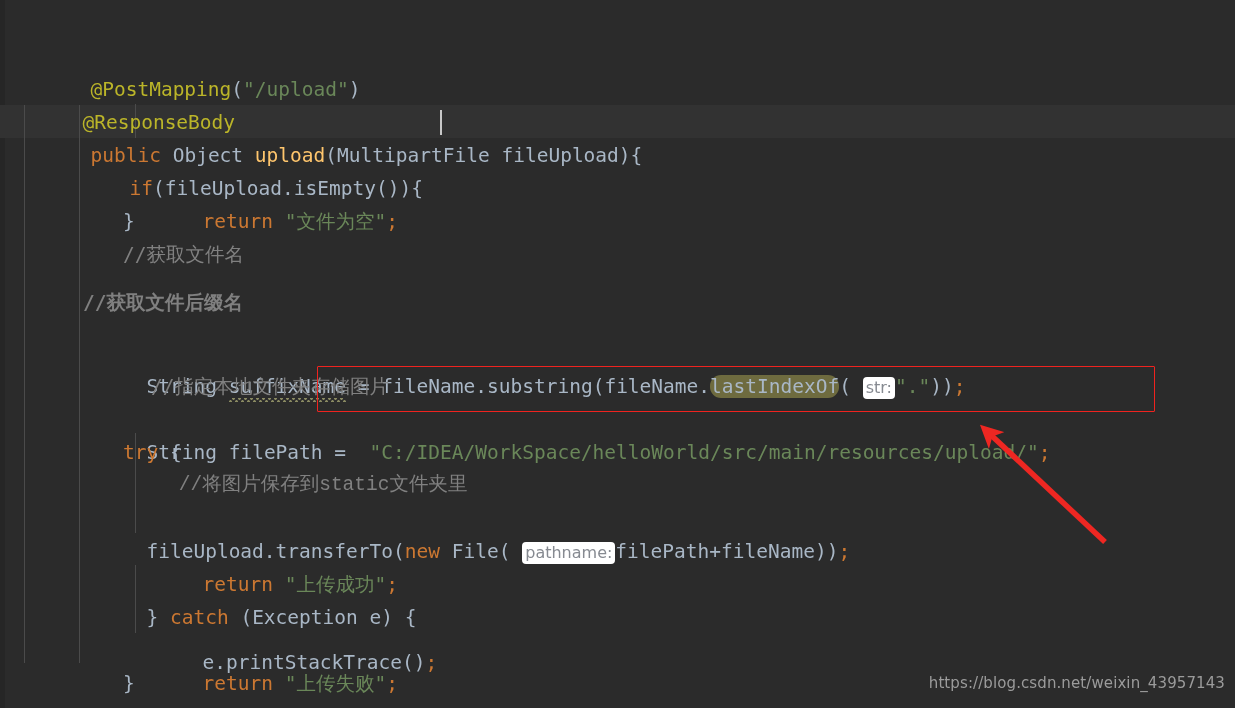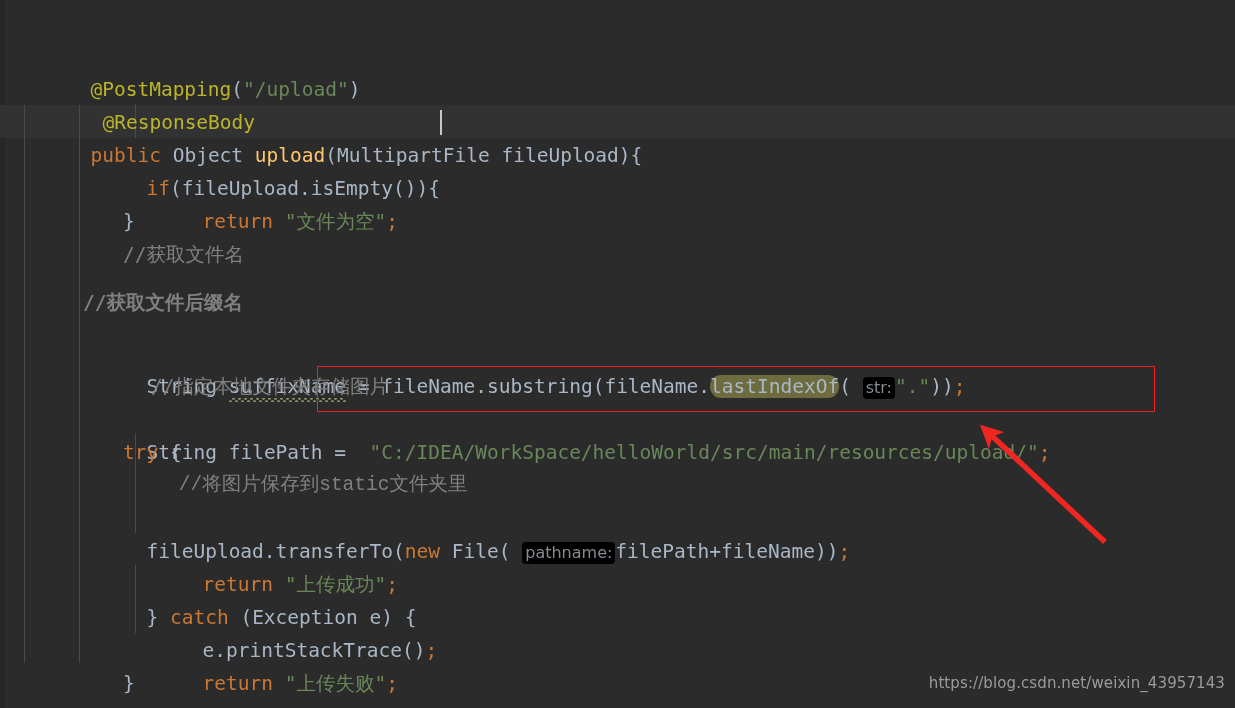--- a/index.html
+++ b/index.html
@@ -64,21 +64,21 @@
 
   
   .hl-usage {
     background: #32593d00;
     background-color: #6e6b3f;
     color: #a9b7c6;
     border-radius: 11px;
   }
   
   .hint {
-    background: #000000;
+    background: #ffffff;
     color: #868a91;
     border-radius: 4px;
     font-family: "DejaVu Sans", "Liberation Sans", sans-serif;
     font-size: 16px;
     padding: 1px 3px 2px 3px;
     letter-spacing: 0;
   }
   
   .squiggle {
     position: relative;
@@ -143,33 +143,33 @@
   <div class="indent-guide" style="left:135px; top:433px; height:100px;"></div>
   <div class="indent-guide" style="left:135px; top:565px; height:68px;"></div>
   <div class="indent-guide" style="left:135px; top:104px; height:34px;"></div>
 
   <div class="line" id="line-0" style="top: 7px; padding-left: 20px;">
     <span class="ln-text">
       <span class="t-anno">@PostMapping</span><span class="t-punc">(</span><span class="t-str">"/upload"</span><span class="t-punc">)</span>
     </span>
   </div>
 
-  <div class="line" id="line-1" style="top: 40px; padding-left: 32px;">
+  <div class="line" id="line-1" style="top: 40px; padding-left: 12px;">
     <span class="ln-text">
       <span class="t-anno">@ResponseBody</span>
     </span>
   </div>
 
   <div class="line" id="line-2" style="top: 73px; padding-left: 20px;">
     <span class="ln-text">
       <span class="t-kw">public</span><span> </span><span class="t-class">Object</span><span> </span><span class="t-method">upload</span><span class="t-punc">(</span><span class="t-class">MultipartFile</span><span> </span><span class="t-param">fileUpload</span><span class="t-punc">){</span>
     </span>
   </div>
 
-  <div class="line" id="line-3" style="top: 106px; padding-left: 76px;">
+  <div class="line" id="line-3" style="top: 106px; padding-left: 59px;">
     <span class="ln-text">
       <span class="t-kw">if</span><span class="t-punc">(</span><span class="t-ident">fileUpload</span><span class="t-punc">.</span><span class="t-ident">isEmpty</span><span class="t-punc">()){</span>
     </span>
   </div>
 
   <div class="line" id="line-4" style="top: 139px; padding-left: 132px;">
     <span class="ln-text">
       <span class="t-kw">return</span><span> </span><span class="t-str">"文件为空"</span><span class="t-semi">;</span>
     </span>
   </div>
@@ -222,21 +222,21 @@
       <span class="t-kw">return</span><span> </span><span class="t-str">"上传成功"</span><span class="t-semi">;</span>
     </span>
   </div>
 
   <div class="line" id="line-16" style="top: 535px; padding-left: 76px;">
     <span class="ln-text">
       <span class="t-punc">} </span><span class="t-kw">catch</span><span class="t-punc"> (</span><span class="t-class">Exception</span><span> </span><span class="t-ident">e</span><span class="t-punc">) {</span>
     </span>
   </div>
 
-  <div class="line" id="line-17" style="top: 568px; padding-left: 132px;">
+  <div class="line" id="line-17" style="top: 580px; padding-left: 132px;">
     <span class="ln-text">
       <span class="t-ident">e</span><span class="t-punc">.</span><span class="t-ident">printStackTrace</span><span class="t-punc">()</span><span class="t-semi">;</span>
     </span>
   </div>
 
   <div class="line" id="line-18" style="top: 601px; padding-left: 132px;">
     <span class="ln-text">
       <span class="t-kw">return</span><span> </span><span class="t-str">"上传失败"</span><span class="t-semi">;</span>
     </span>
   </div>

